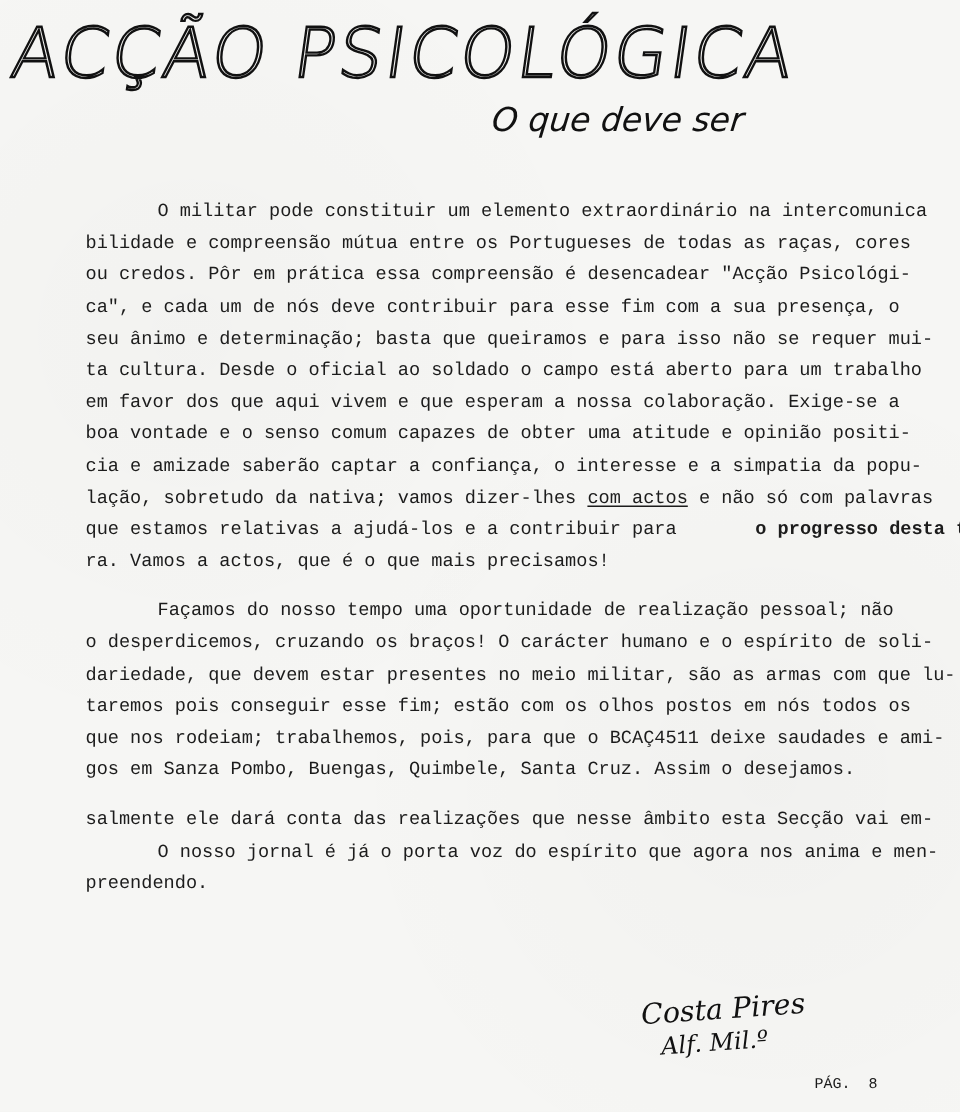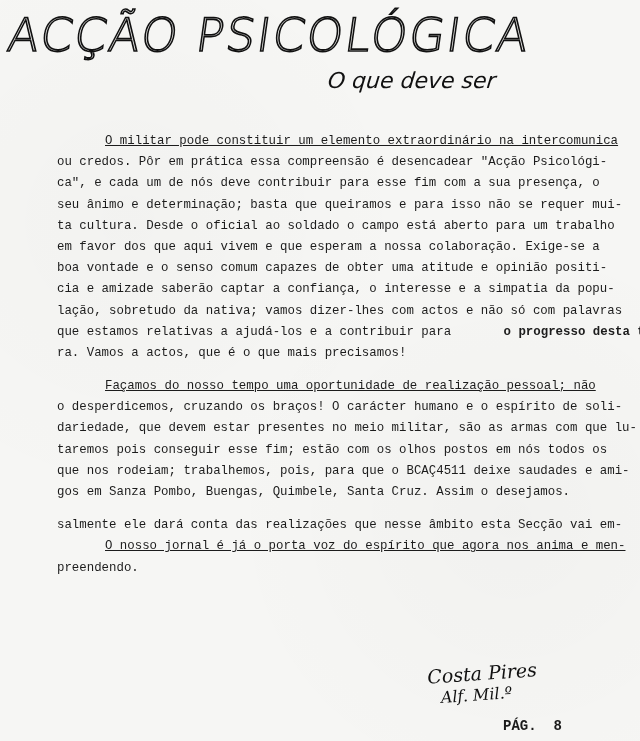--- a/index.html
+++ b/index.html
@@ -32,48 +32,49 @@
       color: #111; white-space: nowrap;
       transform: skewX(-6deg);
     }
     .body-text {
       position: absolute; left: 57px; top: 131px; width: 570px;
       font-family: "Liberation Mono", "DejaVu Sans Mono", monospace;
       font-size: 12.4px; line-height: 21.2px;
       color: #1c1c1c;
     }
     .line { white-space: pre; height: 21.2px; }
-    .indent { padding-left: 48px; text-decoration: underline; }
+    .indent { padding-left: 48px; }
     .gap { height: 12px; }
-    .ul { text-underline-offset: 2px; }
+    .ul { text-decoration: underline; text-underline-offset: 2px; }
     .bold { font-weight: bold; margin-left: 45px; }
     .signature {
       position: absolute; left: 428px; top: 662px;
       font-family: "DejaVu Serif", serif; font-style: italic;
       font-size: 19px; line-height: 22px; color: #111;
       transform: rotate(-4deg);
     }
     .signature .rank { padding-left: 12px; font-size: 16px; }
     .page-num {
-      position: absolute; left: 503px; top: 718px;
+      position: absolute; left: 543px; top: 718px;
       font-family: "Liberation Mono", "DejaVu Sans Mono", monospace;
-      font-size: 14px; font-weight: bold; color: #1a1a1a; white-space: pre;
+      font-size: 10px; font-weight: normal; color: #1a1a1a; white-space: pre;
     }
   </style>
 </head>
 <body>
 
 <div class="page">
   <div class="title">ACÇÃO PSICOLÓGICA</div>
   <div class="subtitle">O que deve ser</div>
 
   <div class="body-text">
 
     <div>
       <div class="line indent">O militar pode constituir um elemento extraordinário na intercomunica</div>
+      <div class="line">bilidade e compreensão mútua entre os Portugueses de todas as raças, cores</div>
       <div class="line">ou credos. Pôr em prática essa compreensão é desencadear "Acção Psicológi-</div>
       <div class="line">ca", e cada um de nós deve contribuir para esse fim com a sua presença, o</div>
       <div class="line">seu ânimo e determinação; basta que queiramos e para isso não se requer mui-</div>
       <div class="line">ta cultura. Desde o oficial ao soldado o campo está aberto para um trabalho</div>
       <div class="line">em favor dos que aqui vivem e que esperam a nossa colaboração. Exige-se a</div>
       <div class="line">boa vontade e o senso comum capazes de obter uma atitude e opinião positi-</div>
       <div class="line">cia e amizade saberão captar a confiança, o interesse e a simpatia da popu-</div>
       <div class="line"><span>lação, sobretudo da nativa; vamos dizer-lhes </span><span class="ul">com actos</span><span> e não só com palavras</span></div>
       <div class="line"><span>que estamos relativas a ajudá-los e a contribuir para </span><span class="bold">o progresso desta ter-</span></div>
       <div class="line">ra. Vamos a actos, que é o que mais precisamos!</div>

